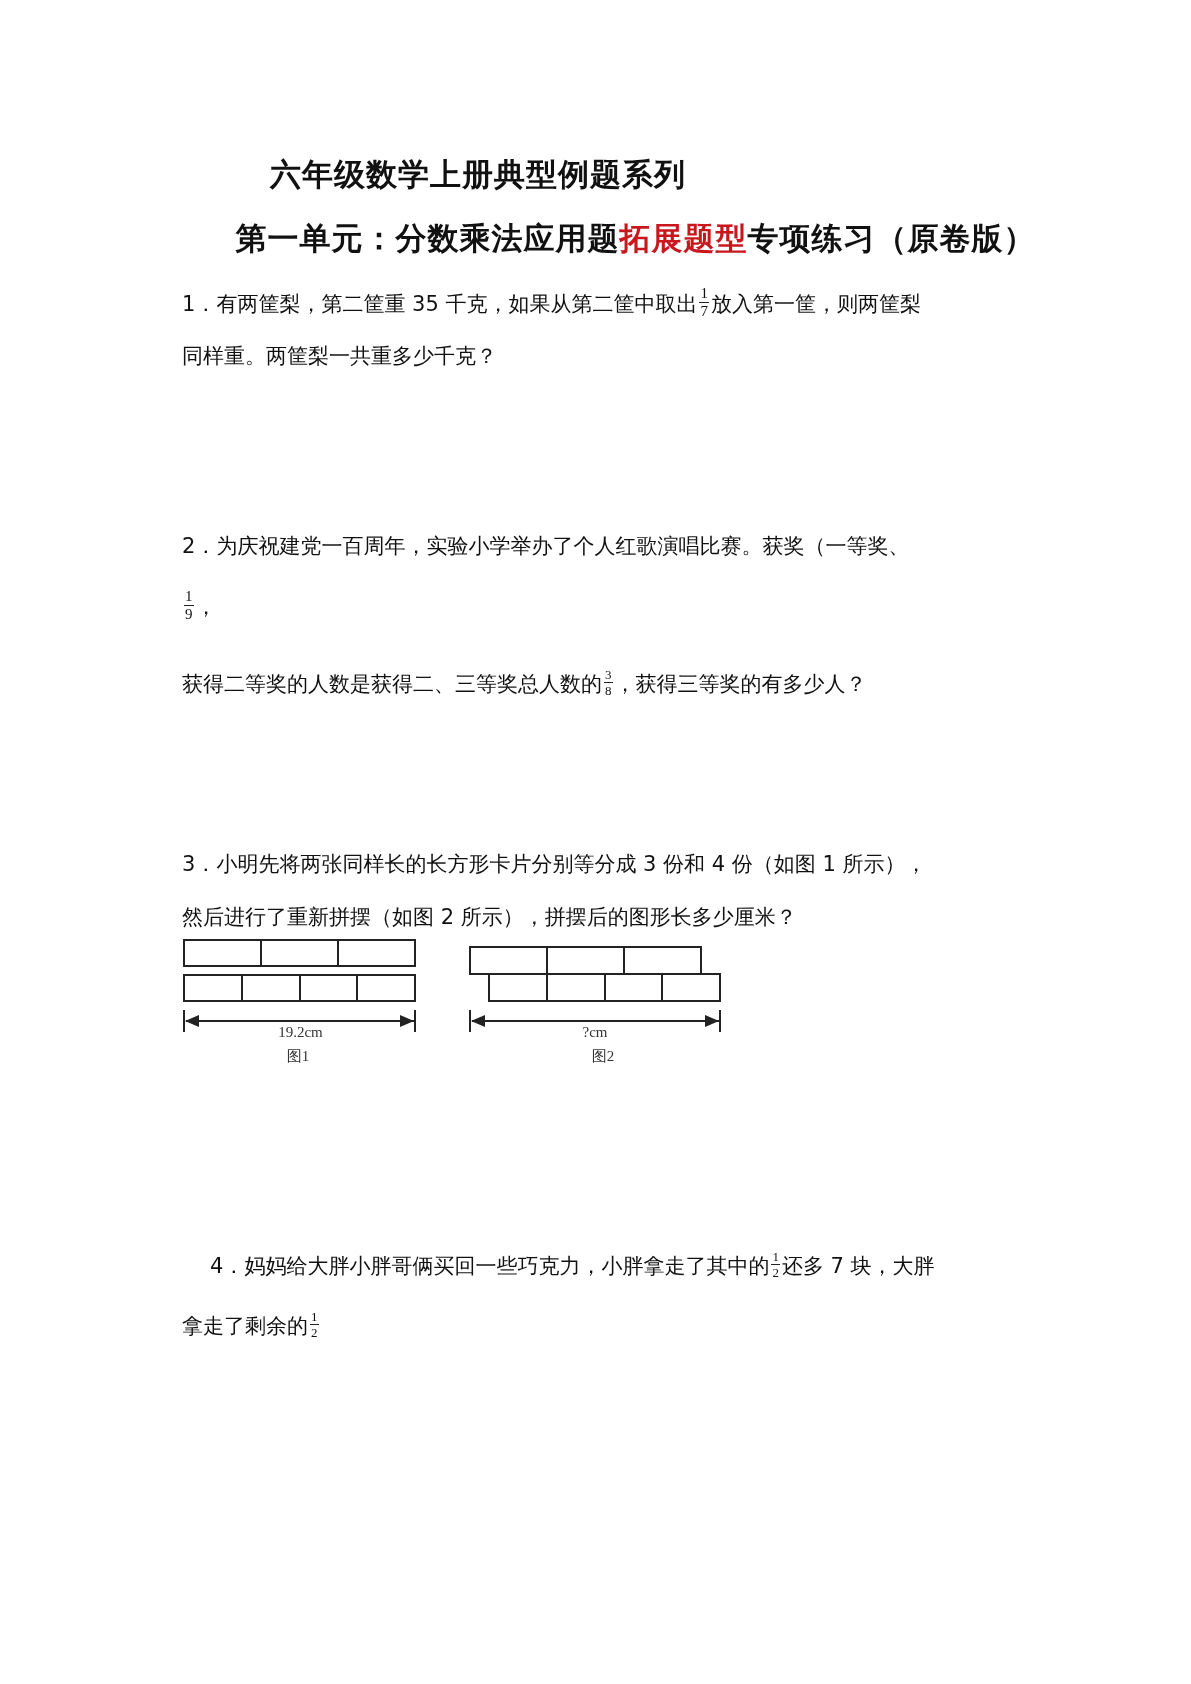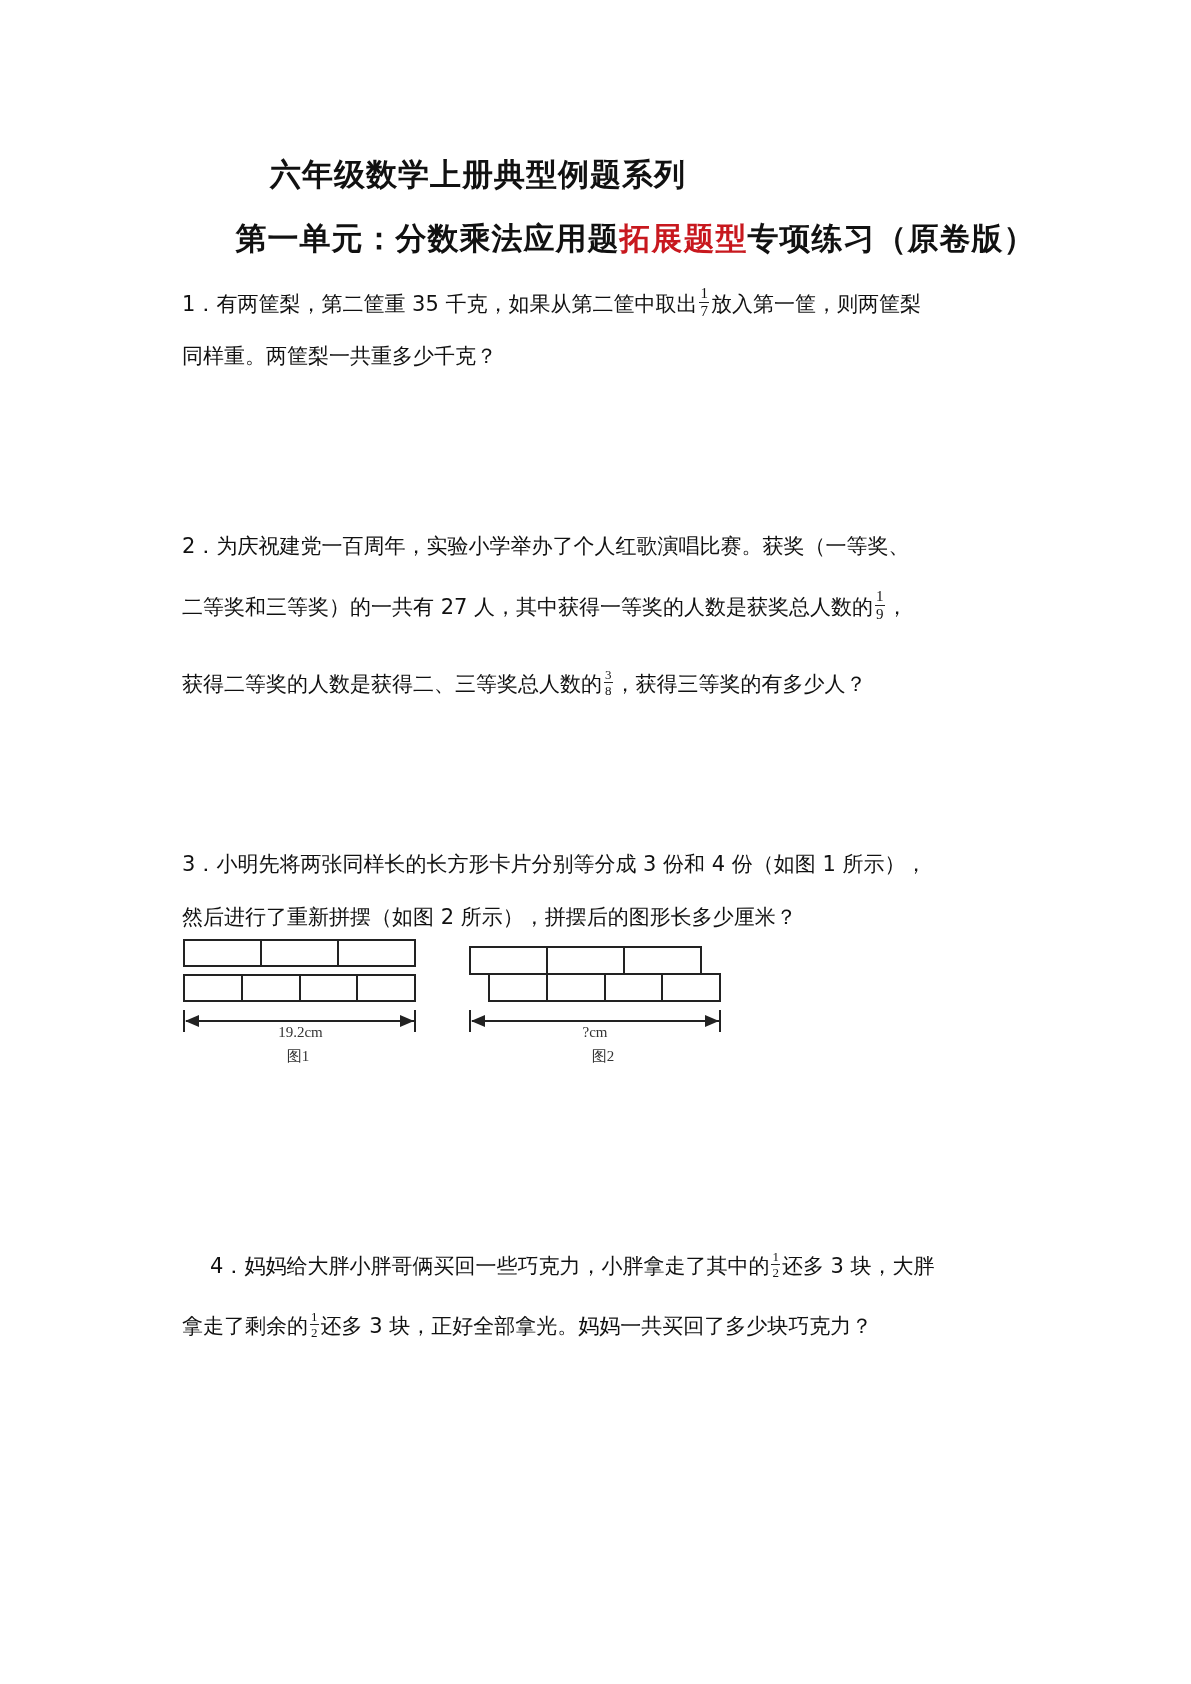--- a/index.html
+++ b/index.html
@@ -43,21 +43,21 @@
     <span>1．</span><span>有两筐梨，第二筐重 35 千克，如果从第二筐中取出</span><span class="frac"><span class="n">1</span><span class="bar"></span><span class="d">7</span></span><span>放入第一筐，则两筐梨</span>
   </div>
   <div class="line" style="top:56px;">同样重。两筐梨一共重多少千克？</div>
 </div>
 
 <div class="q" style="top:534px;">
   <div class="line" style="top:0;">
     <span>2．</span><span>为庆祝建党一百周年，实验小学举办了个人红歌演唱比赛。获奖（一等奖、</span>
   </div>
   <div class="line" style="top:57px;">
-    <span>二等奖和三等奖）的一共有 27 人，其中获得一等奖的人数是获奖总人数的</span><span class="frac"><span class="n">1</span><span class="bar"></span><span class="d">9</span></span><span>，</span>
+    <span class="frac"><span class="n">1</span><span class="bar"></span><span class="d">9</span></span><span>，</span>
   </div>
   <div class="line" style="top:136px;">
     <span>获得二等奖的人数是获得二、三等奖总人数的</span><span class="frac small"><span class="n">3</span><span class="bar"></span><span class="d">8</span></span><span>，获得三等奖的有多少人？</span>
   </div>
 </div>
 
 <div class="q" style="top:852px;">
   <div class="line" style="top:0;">
     <span>3．</span><span>小明先将两张同样长的长方形卡片分别等分成 3 份和 4 份（如图 1 所示），</span>
   </div>
@@ -101,18 +101,18 @@
   <div class="tick" style="left:719px;top:1010px;height:22px;"></div>
   <div class="dim" style="left:472px;top:1020px;width:247px;"></div>
   <div class="arrow-l" style="left:471px;top:1015px;"></div>
   <div class="arrow-r" style="left:705px;top:1015px;"></div>
   <div class="fig-label" style="left:545px;top:1024px;width:100px;">?cm</div>
   <div class="fig-label" style="left:553px;top:1047px;width:100px;">图2</div>
 </div>
 
 <div class="q" style="top:1252px;">
   <div class="line" style="top:0;margin-left:28px;">
-    <span>4．</span><span>妈妈给大胖小胖哥俩买回一些巧克力，小胖拿走了其中的</span><span class="frac small"><span class="n">1</span><span class="bar"></span><span class="d">2</span></span><span>还多 3 块，大胖</span>
+    <span>4．</span><span>妈妈给大胖小胖哥俩买回一些巧克力，小胖拿走了其中的</span><span class="frac small"><span class="n">1</span><span class="bar"></span><span class="d">2</span></span><span>还多 7 块，大胖</span>
   </div>
   <div class="line" style="top:60px;">
-    <span>拿走了剩余的</span><span class="frac small"><span class="n">1</span><span class="bar"></span><span class="d">2</span></span><span>还多 3 块，正好全部拿光。妈妈一共买回了多少块巧克力？</span>
+    <span>拿走了剩余的</span><span class="frac small"><span class="n">1</span><span class="bar"></span><span class="d">2</span></span>
   </div>
 </div>
 
 </body></html>

